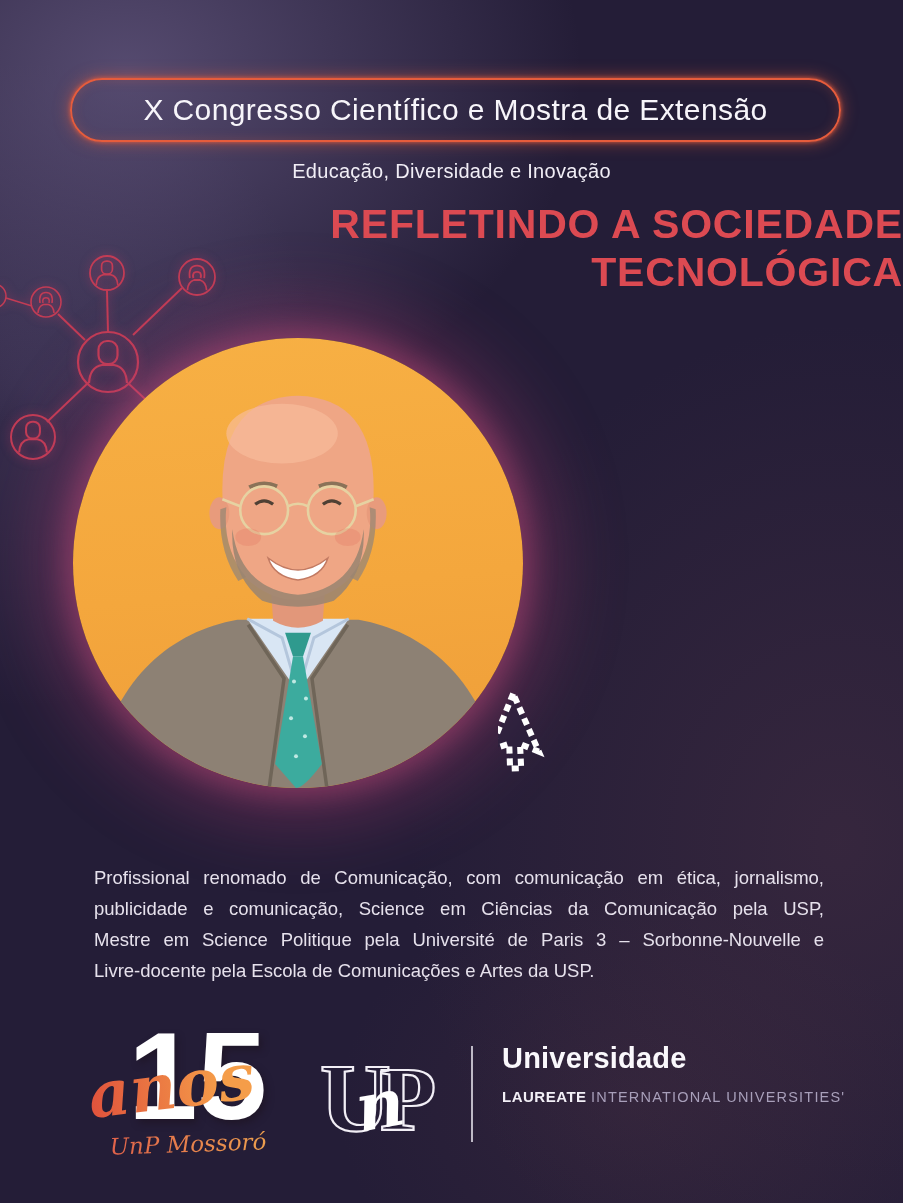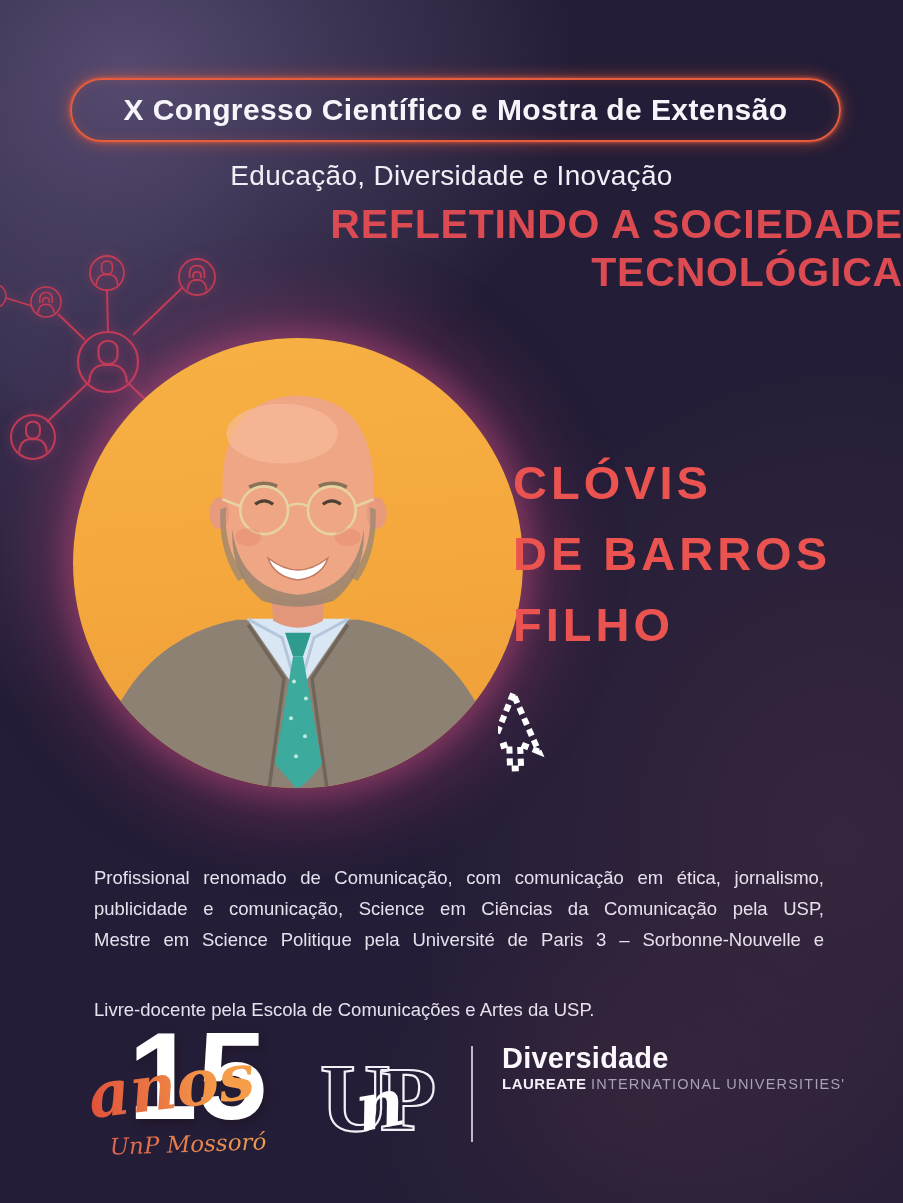--- a/index.html
+++ b/index.html
@@ -14,26 +14,26 @@
       #241d37;
   }
   
   .banner-pill{
     position:absolute; left:70px; top:78px; width:767px; height:60px;
     border:2px solid #e65c3c; border-radius:32px;
     box-shadow:0 0 16px rgba(238,95,62,.55), 0 0 4px rgba(238,95,62,.8), inset 0 0 12px rgba(238,95,62,.22);
     display:flex; align-items:center; justify-content:center;
   }
   .banner-pill span{
-    color:#f7f5fa; font-size:30px; font-weight:700; letter-spacing:.4px; white-space:nowrap;
+    color:#f7f5fa; font-size:30px; font-weight:400; letter-spacing:.4px; white-space:nowrap;
   }
   
   .subtitle{
     position:absolute; left:0; top:160px; width:100%; text-align:center;
-    color:#f1eef6; font-size:28px; font-weight:400; letter-spacing:.3px;
+    color:#f1eef6; font-size:20px; font-weight:400; letter-spacing:.3px;
   }
   .main-title{
     position:absolute; left:0; top:200px; width:100%; text-align:right;
     color:#dc4a52; font-size:41px; font-weight:700; line-height:48px; letter-spacing:.8px;
   }
   
   .network{
     position:absolute; left:0; top:236px; width:260px; height:240px;
     color:#c23c55; filter:drop-shadow(0 0 5px rgba(222,64,104,.55));
   }
@@ -53,21 +53,21 @@
     white-space:nowrap;
   }
   
   .cursor{position:absolute; left:498px; top:686px; width:96px; height:96px;}
   
   .bio{position:absolute; left:94px; top:862px; width:730px;}
   .bio-line{
     color:#e6e1ec; font-size:18.5px; line-height:31px;
     text-align:justify; text-align-last:justify; white-space:nowrap;
   }
-  .bio-line:last-child{text-align-last:left;margin-top:39px;}
+  .bio-line:last-child{text-align-last:left;}
   
   .logo15{position:absolute; left:100px; top:1018px; width:180px; height:160px;}
   .n15{
     position:absolute; left:28px; top:0; color:#fff; font-weight:700; font-size:125px; line-height:115px;
     text-shadow:3px 4px 7px rgba(30,18,30,.55);
   }
   .anos{
     position:absolute; left:-12px; top:30px; transform:rotate(-7deg);
     font-family:"DejaVu Serif", serif; font-style:italic; font-weight:700; font-size:64px;
     background:linear-gradient(90deg,#e0523c,#f59d49 80%);
@@ -86,21 +86,21 @@
   }
   .unp .u{left:0; top:-6px; font-size:98px;}
   .unp .p{left:60px; top:-2px; font-size:92px;}
   .unp .nn{
     position:absolute; left:36px; top:18px; font-family:"DejaVu Serif", serif; font-style:italic;
     font-weight:700; font-size:66px; color:#ffffff; transform:rotate(-10deg); z-index:2;
   }
   .footer-divider{position:absolute; left:471px; top:1046px; width:2px; height:96px; background:rgba(240,237,246,.75);}
   .univ{position:absolute; left:502px; top:1042px;}
   .univ .uline{color:#faf8fc; font-size:29px; font-weight:700; line-height:33px; letter-spacing:.2px;}
-  .laureate{white-space:nowrap;}
+  .laureate{margin-top:13px; white-space:nowrap;}
   .laureate .bold{color:#f2eff6; font-size:15px; font-weight:700; letter-spacing:.5px;}
   .laureate .rest{color:#a89fba; font-size:14.5px; font-weight:400; letter-spacing:1.2px;}
 </style>
 </head>
 <body>
 
 <div class="poster">
 
   <div class="banner-pill">
     <span>X Congresso Científico e Mostra de Extensão</span>
@@ -183,25 +183,20 @@
 
       <circle cx="192" cy="173" r="24" stroke="#e6d2a2" stroke-width="2.6" fill="none"></circle>
       <circle cx="260" cy="173" r="24" stroke="#e6d2a2" stroke-width="2.6" fill="none"></circle>
       <path d="M216,169 Q226,164 236,169 M168,169 L150,162 M284,169 L302,162" stroke="#e6d2a2" stroke-width="2.6" fill="none"></path>
 
       <ellipse cx="176" cy="200" rx="13" ry="9" fill="#e2745f" opacity="0.28"></ellipse>
       <ellipse cx="276" cy="200" rx="13" ry="9" fill="#e2745f" opacity="0.28"></ellipse>
     </svg>
   </div>
 
-  <div class="name">
-    <div>CLÓVIS</div>
-    <div>DE BARROS</div>
-    <div>FILHO</div>
-  </div>
 
   <svg class="cursor" viewBox="0 0 38 38">
     <polygon points="6,3 6,27 12,22 16,31 20,29.2 16,20.5 24,20.5" transform="rotate(22 6 3)" fill="rgba(40,32,60,0.55)" stroke="#ffffff" stroke-width="2.4" stroke-dasharray="2.8 1.9" stroke-linejoin="miter"></polygon>
   </svg>
 
   <div class="bio">
     <div class="bio-line">Profissional renomado de Comunicação, com comunicação em ética, jornalismo,</div>
     <div class="bio-line">publicidade e comunicação, Science em Ciências da Comunicação pela USP,</div>
     <div class="bio-line">Mestre em Science Politique pela Université de Paris 3 – Sorbonne-Nouvelle e</div>
     <div class="bio-line">Livre-docente pela Escola de Comunicações e Artes da USP.</div>
@@ -215,20 +210,20 @@
 
   <div class="unp">
     <span class="u">U</span>
     <span class="nn">n</span>
     <span class="p">P</span>
   </div>
 
   <div class="footer-divider"></div>
 
   <div class="univ">
-    <div class="uline">Diversidade</div>
+    <div class="uline">Universidade</div>
     <div class="laureate">
       <span class="bold">LAUREATE</span>
       <span class="rest">INTERNATIONAL UNIVERSITIES'</span>
     </div>
   </div>
 
 </div>
 
 </body></html>

